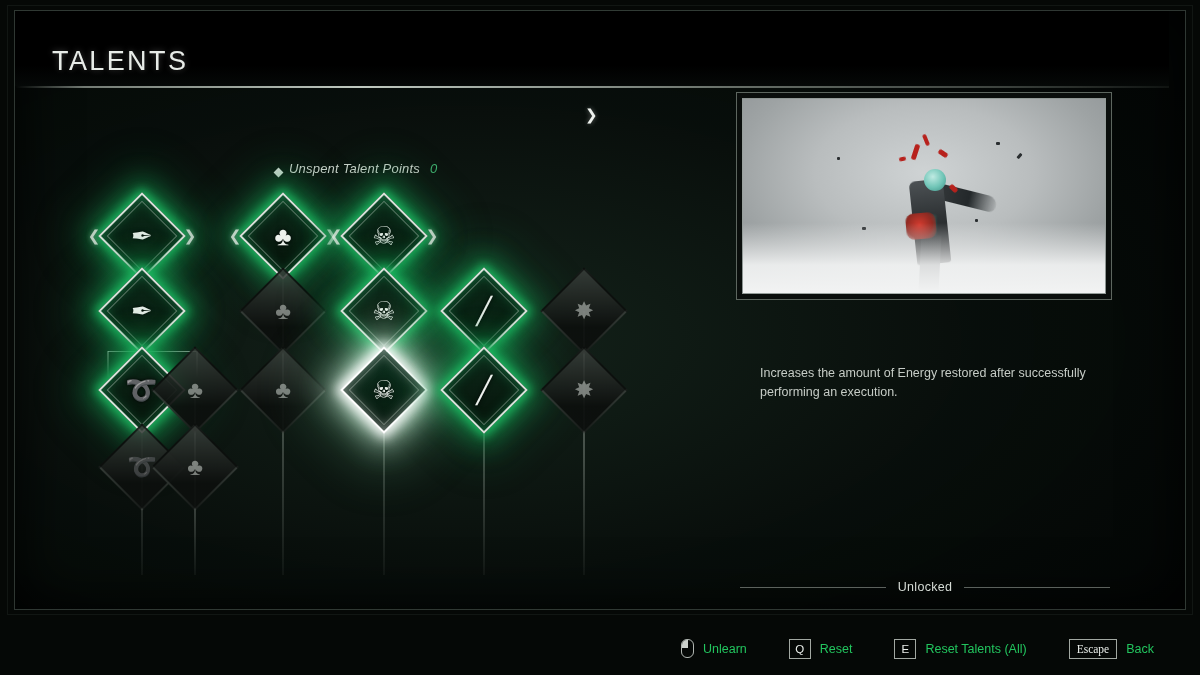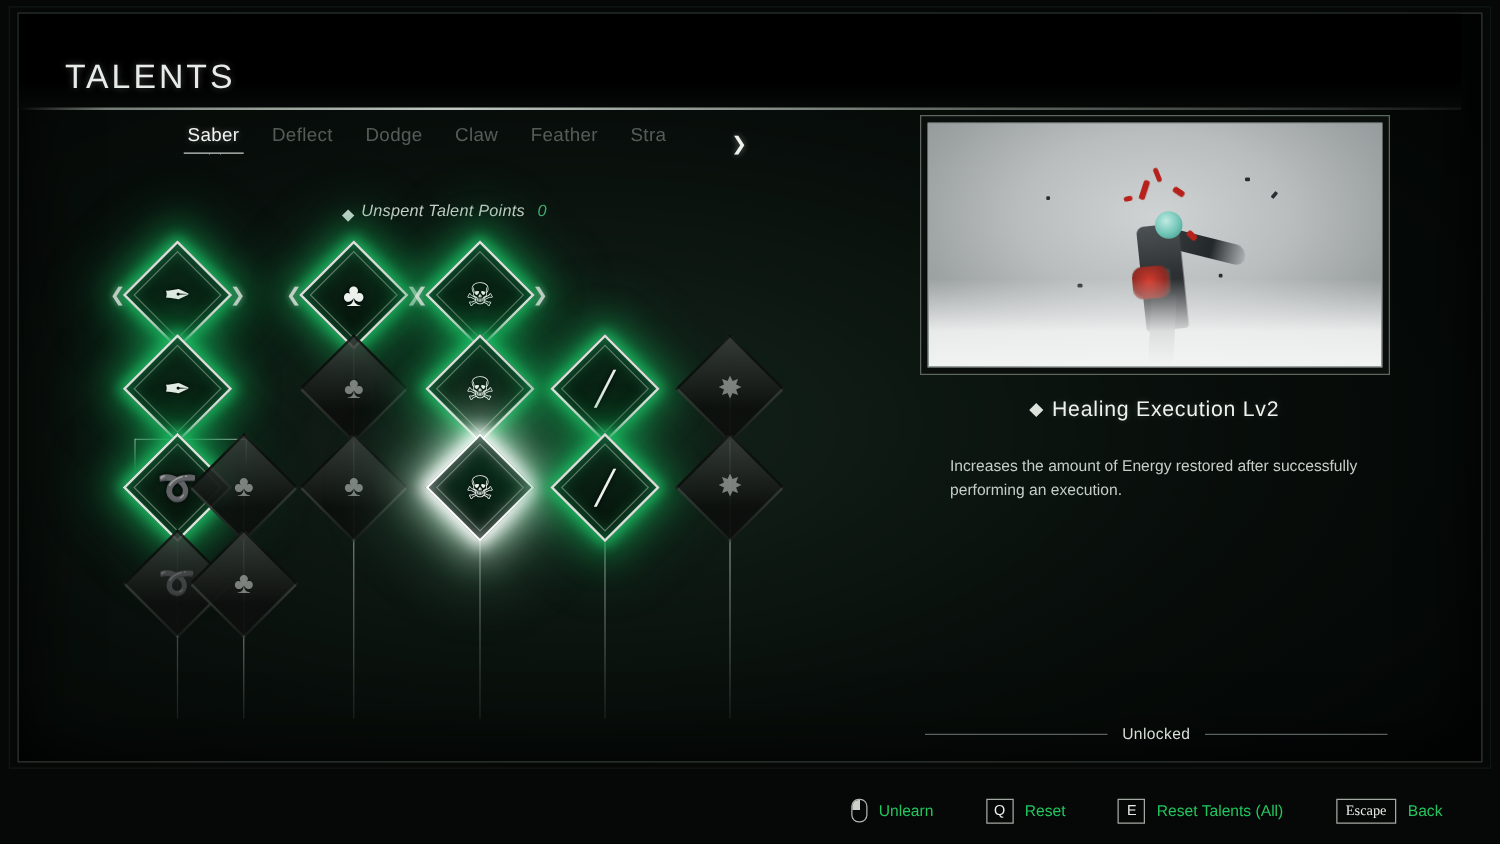--- a/index.html
+++ b/index.html
@@ -376,30 +376,20 @@
 <body>
 
 <div id="screen">
 
   <div class="outer-frame"></div>
 
   <div class="titlebar"></div>
   <div class="titlebar-rule"></div>
   <div class="page-title">TALENTS</div>
 
-  <div class="tabbar">
-    <div class="tabs" id="tabs-host">
-        <div class="tab active"><span>Saber</span><span class="tab-underline"></span></div>
-        <div class="tab"><span>Deflect</span></div>
-        <div class="tab"><span>Dodge</span></div>
-        <div class="tab"><span>Claw</span></div>
-        <div class="tab"><span>Feather</span></div>
-        <div class="tab"><span>Stra</span></div>
-      </div>
-  </div>
   <div class="tab-arrow">❯</div>
 
   <div class="points-row">
     <span class="points-diamond"></span>
     <span class="points-label">Unspent Talent Points</span>
     <span class="points-value">0</span>
   </div>
 
   <div class="tree" id="tree-host">
       <div class="conn-v" style="left: 127px; top: 51px; height: 339px;"></div>
@@ -497,24 +487,20 @@
       <div class="blood" style="left:43%;top:30%;width:7px;height:4px;transform:rotate(-12deg);"></div>
       <div class="blood" style="left:57%;top:45%;width:9px;height:5px;transform:rotate(44deg);"></div>
       <div class="debris" style="left:26%;top:30%;width:3px;height:3px;"></div>
       <div class="debris" style="left:70%;top:22%;width:4px;height:3px;"></div>
       <div class="debris" style="left:76%;top:28%;width:3px;height:6px;transform:rotate(40deg);"></div>
       <div class="debris" style="left:33%;top:66%;width:4px;height:3px;"></div>
       <div class="debris" style="left:64%;top:62%;width:3px;height:3px;"></div>
     </div>
   </div>
 
-  <div class="skill-title">
-    <span class="dia"></span>
-    <span>Healing Execution Lv2</span>
-  </div>
 
   <div class="skill-desc">Increases the amount of Energy restored after successfully performing an execution.</div>
 
   <div class="status-row">
     <span class="line"></span>
     <span class="status-text">Unlocked</span>
     <span class="line"></span>
   </div>
 
   <div class="actionbar" id="actions-host">

